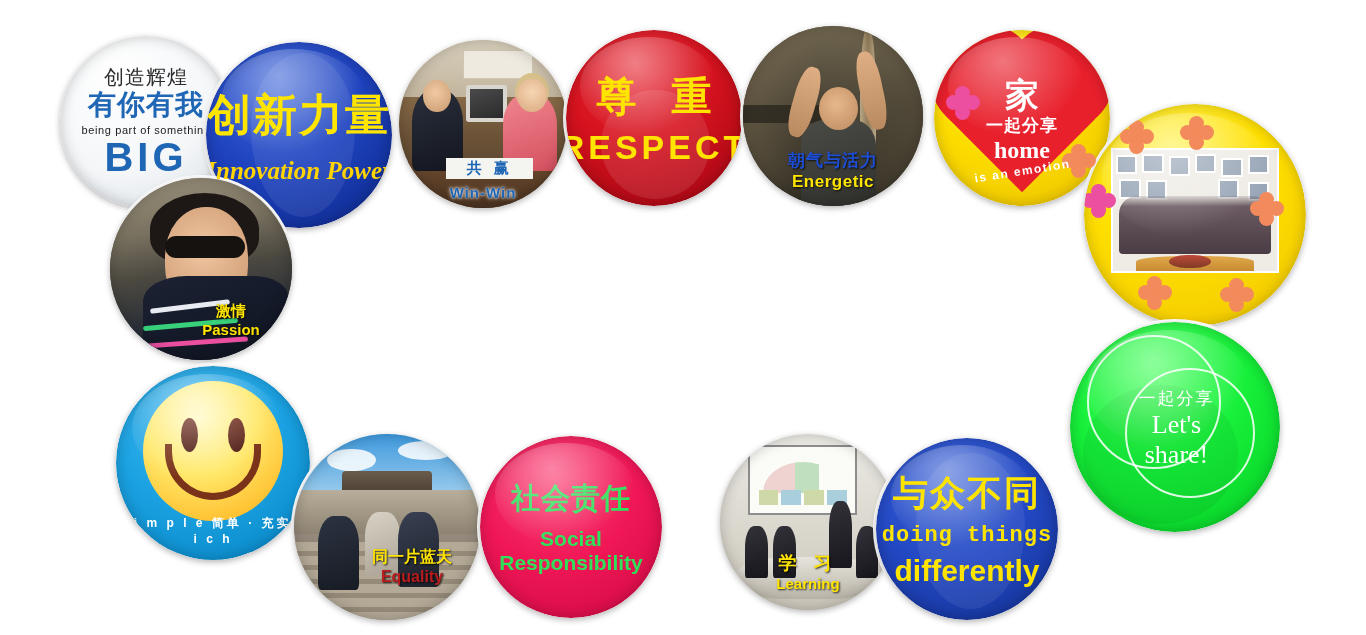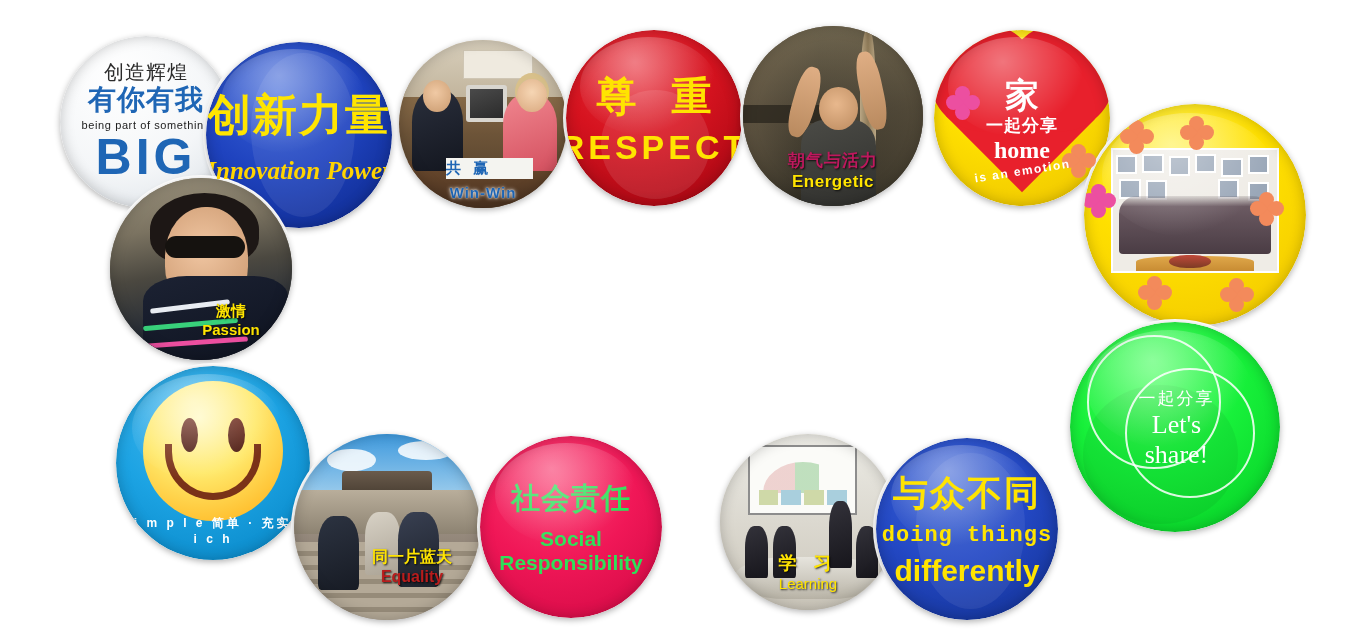--- a/index.html
+++ b/index.html
@@ -54,21 +54,21 @@
   
   .photo { position: absolute; inset: 0; }
 
   
   #badge-big .inner {
     background: radial-gradient(circle at 35% 25%, #ffffff 0%, #f4f6f8 55%, #dfe4e9 86%, #c8cfd6 100%);
   }
   #badge-big .l1 { font-size: 20px; color: #2b2b2b; letter-spacing: 1px; line-height: 1.1; }
   #badge-big .l2 { font-size: 28px; color: #1f66b5; font-weight: bold; letter-spacing: 1px; line-height: 1.2; }
   #badge-big .l3 { font-size: 11px; color: #1b1b1b; letter-spacing: .6px; margin-top: 2px; }
-  #badge-big .l4 { font-size: 50px; color: #1f66b5; font-weight: bold; letter-spacing: 4px; line-height: 1.05; }
+  #badge-big .l4 { font-size: 40px; color: #1f66b5; font-weight: bold; letter-spacing: 4px; line-height: 1.05; }
 
   
   #badge-innovation .inner {
     background: radial-gradient(circle at 38% 26%, #3a63d8 0%, #1f43bf 45%, #12309a 80%, #0c2276 100%);
   }
   #badge-innovation .yy {
     position: absolute; left: 24%; top: 6%; width: 56%; height: 88%;
     background: rgba(255,255,255,.08);
     border-radius: 50% 50% 50% 50% / 46% 46% 54% 54%;
   }
@@ -91,21 +91,21 @@
   #badge-winwin .p-manhead { position:absolute; left:14%; top:24%; width:17%; height:19%;
       background: radial-gradient(circle at 45% 40%, #f0c9a4, #c99a6e); border-radius:50%; }
   #badge-winwin .p-woman { position:absolute; right:6%; top:32%; width:32%; height:46%;
       background: linear-gradient(160deg,#f0868f,#d4505f); border-radius:40% 40% 10% 10%; }
   #badge-winwin .p-womanhead { position:absolute; right:12%; top:23%; width:18%; height:20%;
       background: radial-gradient(circle at 50% 40%, #f6d6b4, #d9a87e); border-radius:50%;
       box-shadow: 0 -4px 0 2px #d8c08a; }
   #badge-winwin .p-desk { position:absolute; left:0; bottom:0; width:100%; height:28%;
       background: linear-gradient(180deg,#6b4a2e,#4a3220); }
   #badge-winwin .p-sign { position:absolute; left:28%; bottom:17%; width:52%; height:13%;
-      background:#f4f4f0; display:flex; align-items:center; justify-content:flex-start; }
+      background:#f4f4f0; display:flex; align-items:center; justify-content:center; }
   #badge-winwin .cn { font-size: 15px; color:#1f66b5; font-weight:bold; letter-spacing:4px; }
   #badge-winwin .en { position:absolute; left:0; bottom:4%; width:100%; font-size:15px;
       color:#1f66b5; font-weight:bold; letter-spacing:1px; text-shadow: 0 0 2px #fff, 0 0 4px #fff;}
 
   
   #badge-respect .inner {
     background: radial-gradient(circle at 40% 22%, #e8303c 0%, #d6131f 42%, #b30a16 78%, #8f0610 100%);
   }
   #badge-respect .yy { position:absolute; left:20%; top:34%; width:62%; height:62%;
       background: rgba(255,255,255,.10); border-radius: 50%; }
@@ -127,21 +127,21 @@
   #badge-energetic .p-rope { position:absolute; right:26%; top:2%; width:9%; height:96%;
       background: linear-gradient(90deg,#b9a684,#8e7a58,#b9a684); border-radius:40%; }
   #badge-energetic .p-torso { position:absolute; left:32%; top:52%; width:42%; height:48%;
       background: linear-gradient(160deg,#4b4b46,#2f2f2c); border-radius:30% 30% 6% 6%; }
   #badge-energetic .p-head { position:absolute; left:42%; top:34%; width:22%; height:24%;
       background: radial-gradient(circle at 45% 40%, #e8b88d, #bb8a5e); border-radius:50%; }
   #badge-energetic .p-arm1 { position:absolute; left:28%; top:22%; width:13%; height:40%;
       background: linear-gradient(180deg,#dfae84,#b98a5f); border-radius:40%; transform:rotate(16deg); }
   #badge-energetic .p-arm2 { position:absolute; right:22%; top:14%; width:13%; height:44%;
       background: linear-gradient(180deg,#dfae84,#b98a5f); border-radius:40%; transform:rotate(-12deg); }
-  #badge-energetic .cn { font-size: 17px; color:#be185d; font-weight:bold; letter-spacing:1px;
+  #badge-energetic .cn { font-size: 17px; color:#1d4ed8; font-weight:bold; letter-spacing:1px;
       text-shadow: 1px 1px 2px rgba(0,0,0,.8); }
   #badge-energetic .en { font-size: 17px; color:#ffe400; font-weight:bold; letter-spacing:.5px;
       text-shadow: 1px 1px 2px rgba(0,0,0,.8); }
 
   
   #badge-home .inner {
     background: radial-gradient(circle at 40% 26%, #fff45a 0%, #ffe000 40%, #f2cc00 78%, #dfb800 100%);
   }
   #badge-home .heart {
     position:absolute; left:50%; top:50%; width:108px; height:108px;
@@ -269,21 +269,21 @@
       border-radius: 50% 50% 0 0 / 100% 100% 0 0; }
   #badge-learning .p-boxes { position:absolute; left:8%; bottom:12%; width:84%; height:22%;
       display:flex; gap:3px; }
   #badge-learning .p-boxes span { flex:1; }
   #badge-learning .p-table { position:absolute; left:8%; bottom:6%; width:84%; height:24%;
       background: linear-gradient(180deg,#e6e4dd,#b9b4a7); border-radius:50%/70%; }
   #badge-learning .p-pers { position:absolute; bottom:18%; width:13%; height:30%;
       background: linear-gradient(160deg,#33323a,#17161c); border-radius: 40% 40% 8% 8%; }
   #badge-learning .cn { font-size:18px; color:#ffe400; font-weight:bold; letter-spacing:6px;
       text-shadow: 1px 1px 2px rgba(0,0,0,.85); }
-  #badge-learning .en { font-size:15px; color:#ffe400; font-weight:normal;
+  #badge-learning .en { font-size:15px; color:#ffe400; font-weight:bold;
       text-shadow: 1px 1px 2px rgba(0,0,0,.85); }
 
   
   #badge-different .inner {
     background: radial-gradient(circle at 40% 26%, #3b63d6 0%, #2348c4 46%, #17379f 82%, #102b80 100%);
   }
   #badge-different .yy { position:absolute; left:22%; top:8%; width:60%; height:86%;
       background: rgba(255,255,255,.07); border-radius: 50% 50% 50% 50% / 46% 46% 54% 54%; }
   #badge-different .l1 { font-size:35px; color:#ffe400; font-weight:bold; letter-spacing:2px; position:relative; z-index:2;}
   #badge-different .l2 { font-size:22px; color:#ffe400; font-family:"Liberation Mono","DejaVu Sans Mono",monospace;

